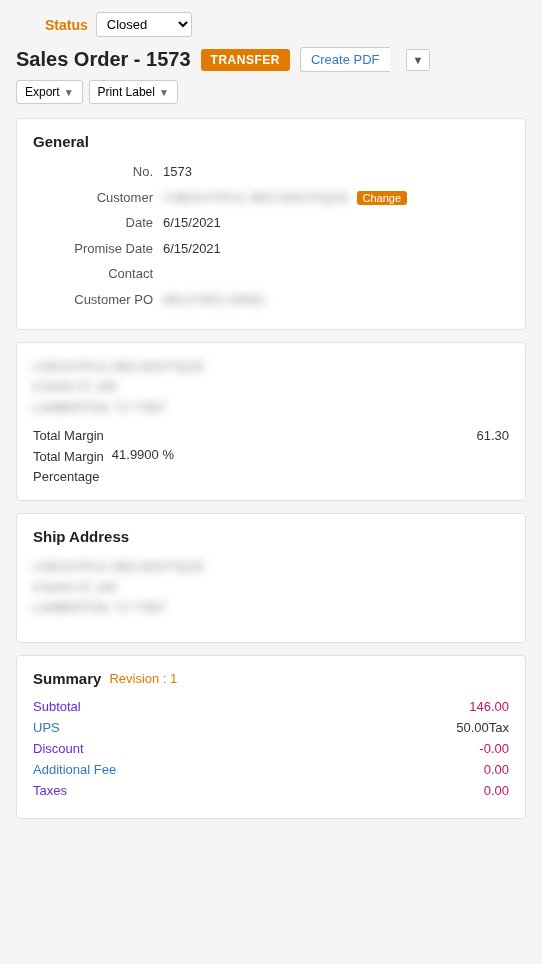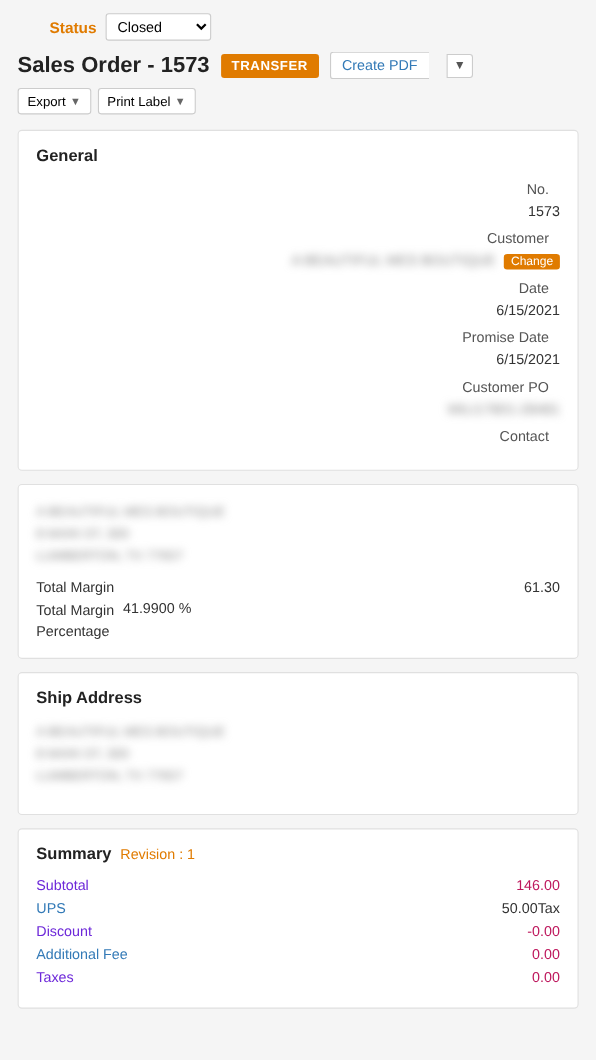--- a/index.html
+++ b/index.html
@@ -113,21 +113,20 @@
     .card-title {
       font-size: 15px;
       font-weight: bold;
       color: #222;
       margin-bottom: 12px;
     }
     .form-row {
       display: flex;
       align-items: flex-end;
       margin-bottom: 6px;
-      flex-direction: column;
     }
     .form-label {
       width: 130px;
       text-align: right;
       padding-right: 10px;
       color: #555;
       font-size: 13px;
       flex-shrink: 0;
       line-height: 1.5;
     }
@@ -273,29 +272,29 @@
       <span class="form-label">Date</span>
       <span class="form-value">6/15/2021</span>
     </div>
 
     <div class="form-row">
       <span class="form-label">Promise Date</span>
       <span class="form-value">6/15/2021</span>
     </div>
 
     <div class="form-row">
+      <span class="form-label">Contact</span>
+      <span class="form-value"></span>
+    </div>
+
+    <div class="form-row">
       <span class="form-label">Customer PO</span>
       <span class="form-value">
         <span class="blurred">MILI17801-28481</span>
       </span>
-    </div>
-
-    <div class="form-row">
-      <span class="form-label">Contact</span>
-      <span class="form-value"></span>
     </div>
   </div>
 
   <div class="card">
 
     <div class="address-block">
       <span class="blurred">A BEAUTIFUL MES BOUTIQUE</span>
       <span class="blurred">8 MAIN ST, 300</span>
       <span class="blurred">LUMBERTON, TX 77657</span>
     </div>

